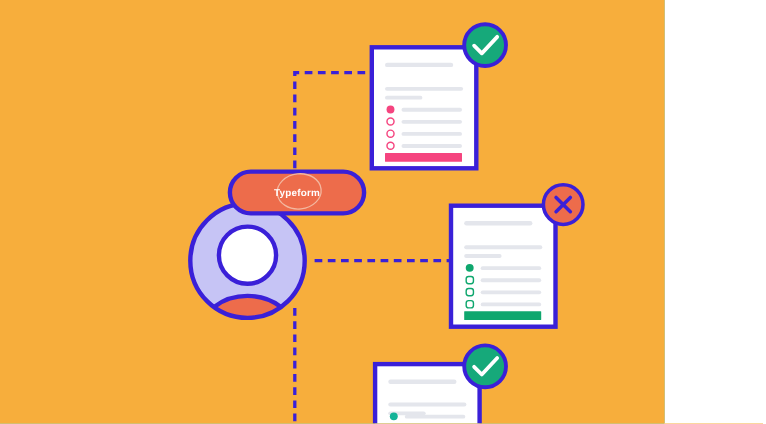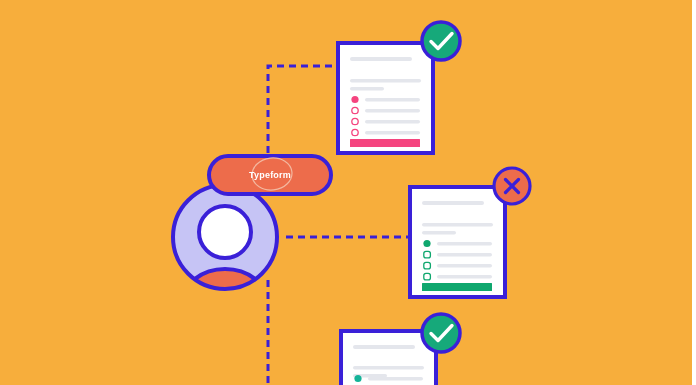--- a/index.html
+++ b/index.html
@@ -8,21 +8,21 @@
     padding: 0;
   }
   body {
     width: 696px;
     height: 385px;
     overflow: hidden;
     font-family: "Liberation Sans", sans-serif;
   }
   #stage {
     position: relative;
-    width: 692px;
+    width: 604px;
     height: 385px;
     background: #4d7c0f;
     overflow: hidden;
   }
   #scene {
     position: absolute;
     inset: 0;
     width: 696px;
     height: 385px;
     display: block;

